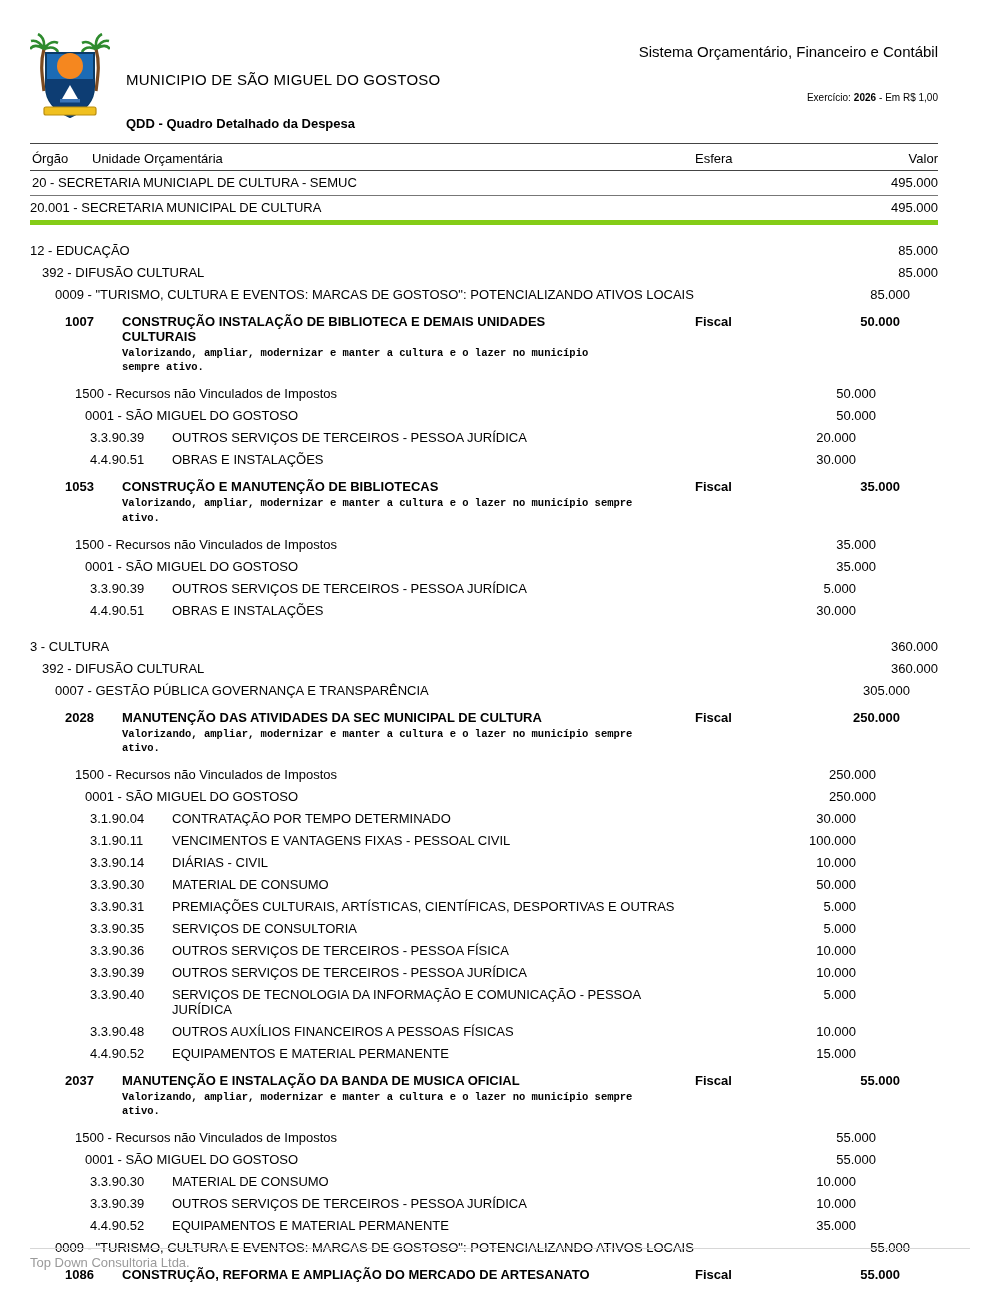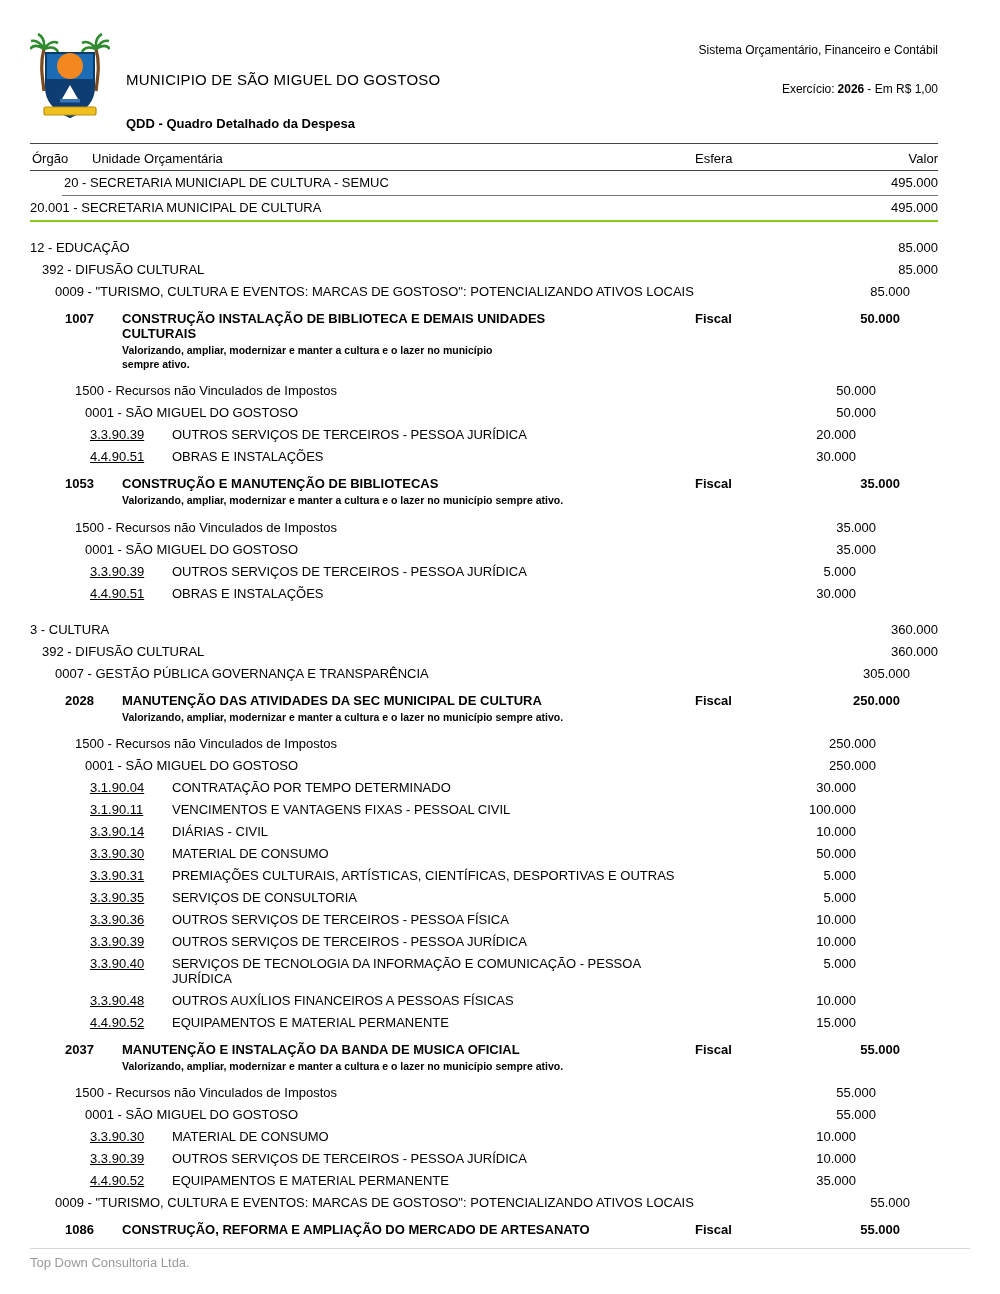--- a/index.html
+++ b/index.html
@@ -13,69 +13,70 @@
   }
   .page { padding: 33px 62px 0 30px; }
 
   
   .report-header { display: flex; align-items: flex-start; }
   .logo { width: 80px; height: 90px; flex: 0 0 80px; }
   .header-cols { flex: 1; display: flex; justify-content: space-between; margin-left: 16px; padding-top: 10px; }
   .header-left .municipality { font-size: 15px; letter-spacing: .2px; margin-top: 28px; }
   .header-left .report-title { font-size: 13px; font-weight: bold; margin-top: 28px; }
   .header-right { text-align: right; }
-  .header-right .system-name { font-size: 12px; text-align: center; }
-  .header-right .exercicio { font-size: 12px; margin-top: 25px; }
+  .header-right .system-name { font-size: 15px; text-align: center; }
+  .header-right .exercicio { font-size: 10px; margin-top: 32px; }
   .header-right .exercicio .year { font-weight: bold; margin-left: 3px; }
   .header-right .exercicio .suffix { margin-left: 3px; }
   .header-rule { border-top: 1.4px solid #444; margin-top: 12px; }
 
   
   .col-header { position: relative; height: 27px; border-bottom: 1.4px solid #444; font-weight: normal; font-size: 13px; }
   .col-header span { position: absolute; top: 7px; }
   .col-orgao { left: 2px; }
   .col-unidade { left: 62px; }
   .col-esfera { left: 665px; }
   .col-valor { right: 0; }
 
   
   .rows { font-size: 13px; }
   .row { position: relative; padding: 4px 0 3px 0; }
   .row .value { position: absolute; top: 4px; white-space: nowrap; }
   .row .esfera { position: absolute; top: 4px; left: 665px; font-weight: bold; }
   .row .label { display: inline-block; vertical-align: top; }
   .row .code { display: inline-block; vertical-align: top; }
 
-  .row-orgao    { padding-left: 2px;  border-bottom: 1px solid #777; padding-bottom: 5px; margin-left: 32px; }
-  .row-unidade  { border-bottom: 2px solid #84cc16; padding-bottom: 5px; }
+  .row-orgao    { padding-left: 2px;  border-bottom: 1px solid #777; padding-bottom: 5px; }
+  .row-unidade  { border-bottom: 5px solid #84cc16; padding-bottom: 5px; }
   .row-funcao   { margin-top: 14px; }
   .row-subfuncao{ padding-left: 12px; }
   .row-programa { padding-left: 25px; }
   .row-programa .label { max-width: 665px; }
   .row-acao     { padding-left: 35px; font-weight: bold; margin-top: 5px; }
   .row-acao .code  { width: 57px; }
   .row-acao .label { max-width: 480px; }
   .row-fonte    { padding-left: 45px; margin-top: 4px; }
   .row-regiao   { padding-left: 55px; }
   .row-elemento { padding-left: 60px; }
-  .row-elemento .code  { width: 82px; text-decoration: underline; }
+  .row-elemento .code  { width: 82px; }
   .row-elemento .label { max-width: 520px; }
 
   .row-orgao .value, .row-unidade .value, .row-funcao .value, .row-subfuncao .value { right: 0; }
   .row-programa .value { right: 28px; }
   .row-acao .value     { right: 38px; font-weight: bold; }
   .row-fonte .value, .row-regiao .value { right: 62px; }
   .row-elemento .value { right: 82px; }
 
   .row .desc {
     margin: 2px 0 1px 57px;
     font-size: 10.5px; font-weight: bold;
     max-width: 520px;
     white-space: pre-line;
     line-height: 1.35;
+    font-family: Liberation Mono, monospace;
   }
 
   
   .page-footer {
     position: absolute; left: 30px; right: 30px; bottom: 24px;
     border-top: 1px solid #d7d7d7; padding-top: 6px;
     color: #9a9a9a; font-size: 13px;
   }
 </style>
 </head>

